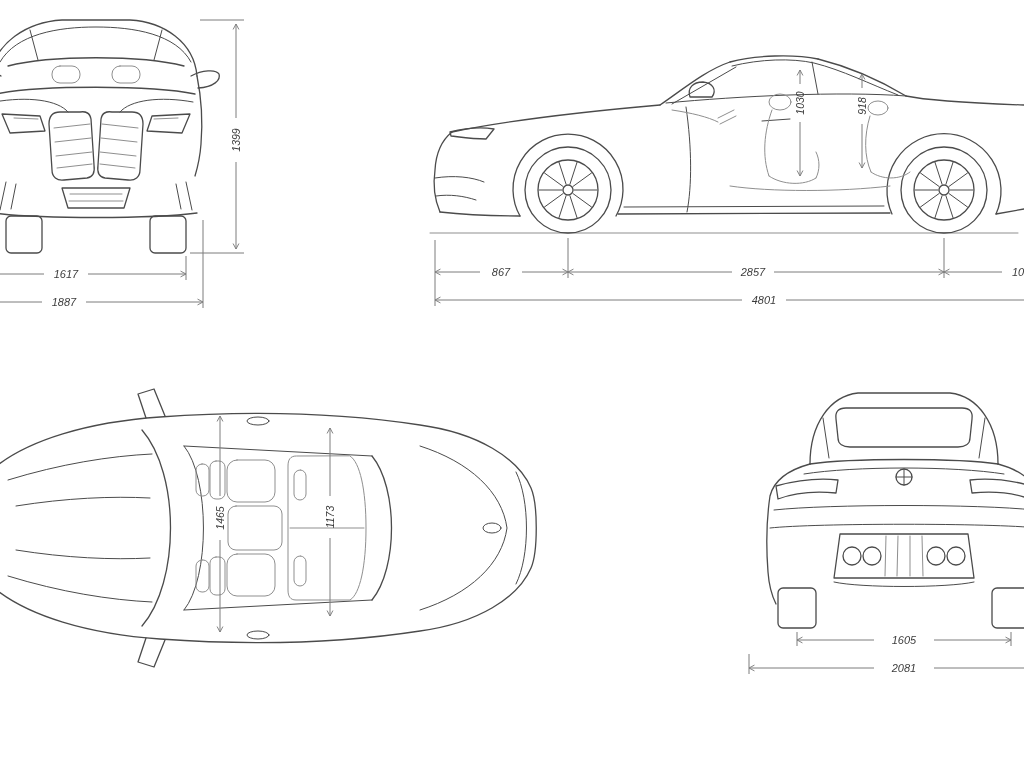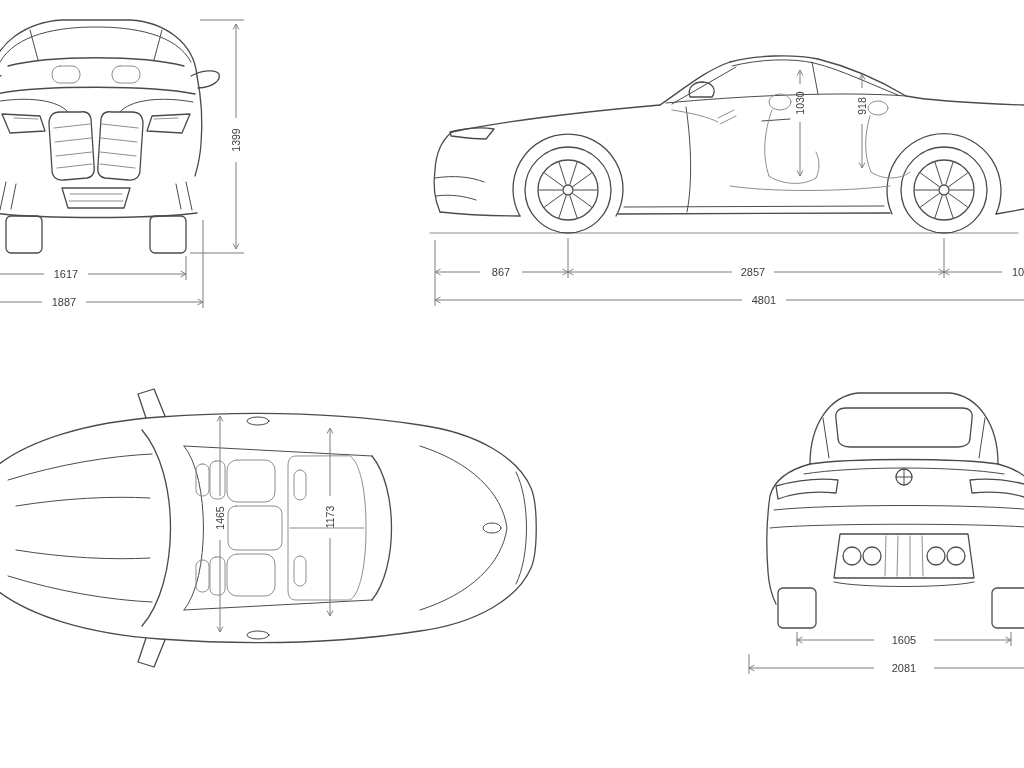--- a/index.html
+++ b/index.html
@@ -1,18 +1,18 @@
 <!DOCTYPE html>
 <html><head>
 <meta charset="utf-8">
 <style>
   html,body{margin:0;padding:0;}
   body{width:1024px;height:768px;overflow:hidden;background:#ffffff;position:relative;
        font-family:"Liberation Sans", sans-serif;}
-  .stage{position:absolute;left:0;top:0;width:1024px;height:768px;background:#ffffff;}
+  .stage{position:absolute;left:0;top:0;width:1024px;height:768px;background:#ffffff;font-style:italic;}
   svg.view{position:absolute;overflow:hidden;}
   .car path,.car rect,.car circle,.car ellipse,.car line{
     fill:none;stroke:#4b4b4b;stroke-width:1.3;stroke-linecap:round;stroke-linejoin:round;}
   .car .lt{stroke:#8f8f8f;stroke-width:1;}
   .car .thin{stroke-width:1;}
   .dims line,.dims path{stroke:#7c7c7c;stroke-width:1;fill:none;}
   .dims text{fill:#3c3c3c;font-family:"Liberation Sans",sans-serif;font-size:11px;}
   .dims text.rot{font-size:10.5px;}
 </style>
 </head>

